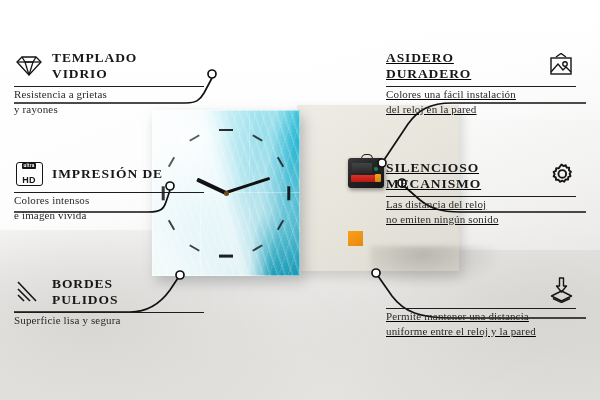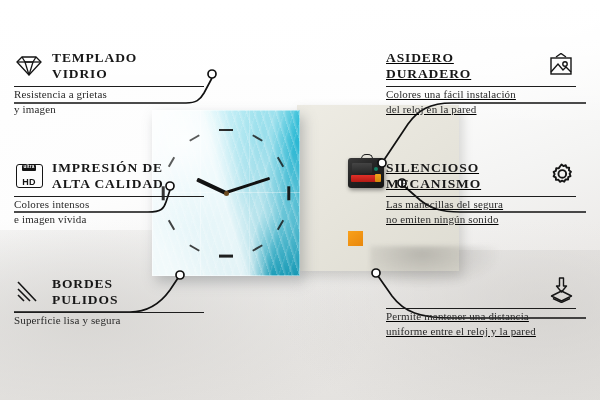--- a/index.html
+++ b/index.html
@@ -214,35 +214,34 @@
         </svg>
       </div>
       <div class="feat-title">
         <div>TEMPLADO</div>
         <div>VIDRIO</div>
       </div>
     </div>
     <div class="feat-rule"></div>
     <div class="feat-desc">
       <div>Resistencia a grietas</div>
-      <div>y imagen</div>
+      <div>y rayones</div>
     </div>
   </div>
 
   <div class="feat left" style="top:160px;">
     <div class="feat-head">
       <div class="feat-ic">
         <div class="hd-badge">
           <span class="u">ultra</span>
           <span class="h">HD</span>
         </div>
       </div>
       <div class="feat-title">
         <div>IMPRESIÓN DE</div>
-        <div>ALTA CALIDAD</div>
       </div>
     </div>
     <div class="feat-rule"></div>
     <div class="feat-desc">
       <div>Colores intensos</div>
       <div>e imagen vívida</div>
     </div>
   </div>
 
   <div class="feat left" style="top:276px;">
@@ -295,21 +294,21 @@
           <circle cx="12.7" cy="10.6" r="3.4"></circle>
         </svg>
       </div>
       <div class="feat-title">
         <div>SILENCIOSO</div>
         <div>MECANISMO</div>
       </div>
     </div>
     <div class="feat-rule"></div>
     <div class="feat-desc">
-      <div>Las manecillas del segura</div>
+      <div>Las distancia del reloj</div>
       <div>no emiten ningún sonido</div>
     </div>
   </div>
 
   <div class="feat right" style="top:276px;">
     <div class="feat-head">
       <div class="feat-ic">
         <svg width="27" height="26" viewBox="0 0 26 26" stroke="#151515" stroke-width="1.4" fill="none" stroke-linejoin="round">
           <path d="M11 1 L15 1 L15 9 L18 9 L13 15 L8 9 L11 9 Z"></path>
           <path d="M13 14 L23 19 L13 24 L3 19 Z"></path>

